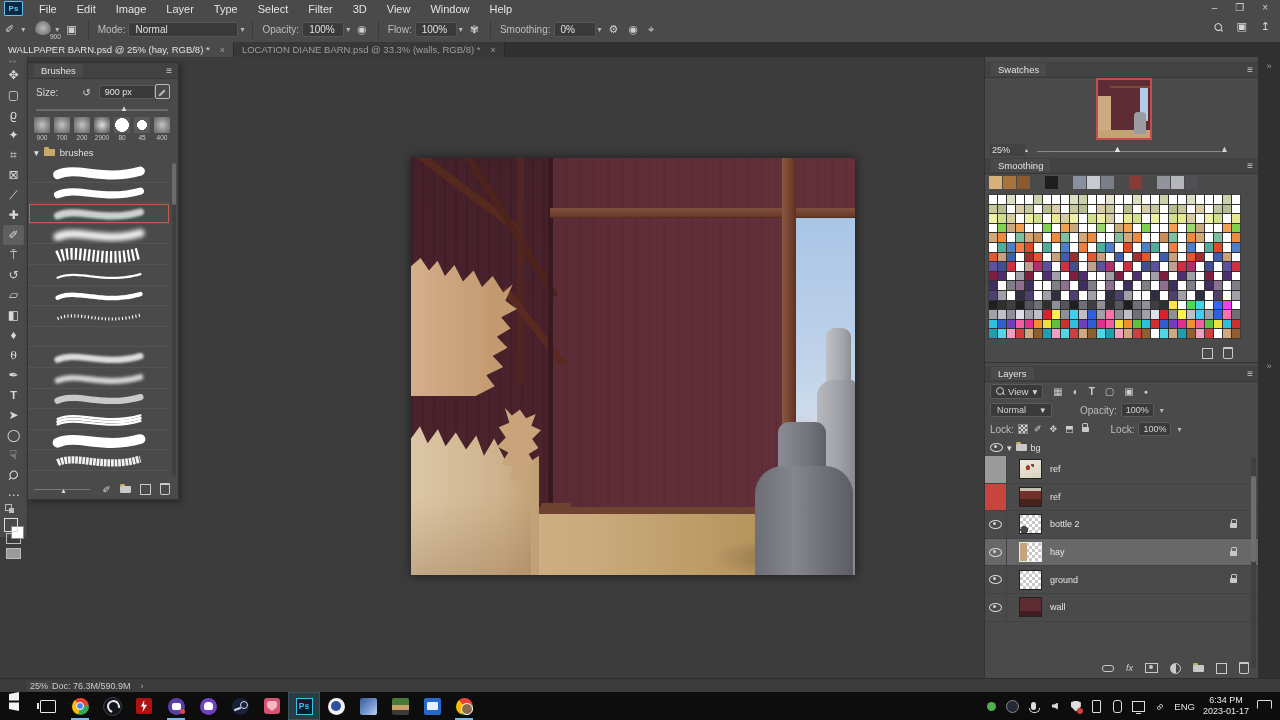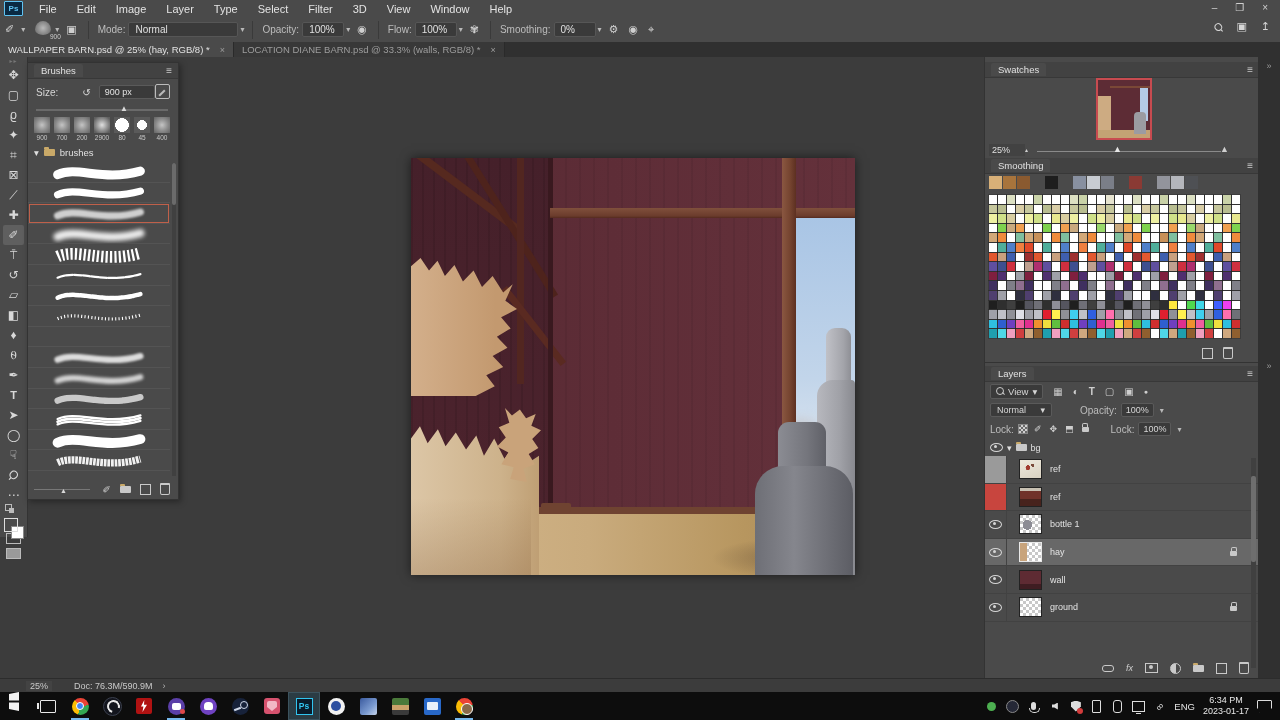--- a/index.html
+++ b/index.html
@@ -211,21 +211,21 @@
   .hayth{background:linear-gradient(90deg,#c8a47c 0 35%,transparent 35%),repeating-conic-gradient(#fff 0 25%,#c8c8c8 0 50%);background-size:auto,6px 6px;}
   .wallth{background:linear-gradient(180deg,#5e2b33 0 70%,#3f1d22 70% 100%);}
   #lscroll{position:absolute;right:3px;top:92px;width:5px;height:210px;background:#404040;}
   #lscrollthumb{position:absolute;right:3px;top:110px;width:5px;height:86px;background:#6e6e6e;border-radius:2px;}
   #lfooter{position:absolute;right:10px;bottom:4px;display:flex;gap:12px;align-items:center;}
   .fxtxt{font-size:9px;font-style:italic;color:#cfcfcf;}
 
   
   #statusbar{left:0;top:678px;width:1280px;height:14px;background:#3c3c3c;border-top:1px solid #2c2c2c;display:flex;align-items:center;font-size:9px;color:#c9c9c9;}
   #statusbar .zoomfield{margin-left:26px;background:#434343;padding:0 4px;}
-  #statusbar .docinfo{margin-left:22px;}
+  #statusbar .docinfo{}
   #statusbar .dchev{margin-left:10px;color:#b5b5b5;}
 
   
   #taskbar{left:0;top:692px;width:1280px;height:28px;background:#0d0d0d;display:flex;align-items:center;}
   .tbslot{width:32px;height:28px;display:flex;align-items:center;justify-content:center;position:relative;}
   .tbslot.act{background:#2b3c44;box-shadow:inset 0 0 0 1px #3c535e;}
   .tbslot.run::after{content:"";position:absolute;left:7px;bottom:0;width:18px;height:2px;background:#76b9ed;}
   .tbic{width:19px;height:19px;position:relative;display:flex;align-items:center;justify-content:center;font-size:9px;}
   .win2{position:absolute;left:9px;top:0;width:10px;height:19px;background:#f2f2f2;clip-path:polygon(0 11%,100% 0,100% 100%,0 89%,0 55%,100% 55%,100% 45%,0 45%);}
   .tv{width:14px;height:11px;border:1px solid #e8e8e8;border-radius:1px;position:relative;}
@@ -1217,55 +1217,55 @@
           <div class="lrow">
             <span class="lwell" style="background: rgb(200, 69, 62);">
               
             </span>
             <span class="lthumb ref2"></span>
             <span class="lname">ref</span>
 
           </div>
 
 
-
           <div class="lrow">
             <span class="lwell">
               <span class="eye"></span>
             </span>
-            <span class="lthumb bottle1"></span>
-            <span class="lname">bottle 1</span>
-
+            <span class="lthumb bottle2"></span>
+            <span class="lname">bottle 2</span>
+            <span class="llockwrap"><span class="i-lock"></span></span>
           </div>
+
 
           <div class="lrow sel">
             <span class="lwell">
               <span class="eye"></span>
             </span>
             <span class="lthumb hayth"></span>
             <span class="lname">hay</span>
             <span class="llockwrap"><span class="i-lock"></span></span>
           </div>
 
           <div class="lrow">
             <span class="lwell">
               <span class="eye"></span>
             </span>
-            <span class="lthumb wallth"></span>
-            <span class="lname">wall</span>
-
+            <span class="lthumb checker"></span>
+            <span class="lname">ground</span>
+            <span class="llockwrap"><span class="i-lock"></span></span>
           </div>
 
           <div class="lrow">
             <span class="lwell">
               <span class="eye"></span>
             </span>
-            <span class="lthumb checker"></span>
-            <span class="lname">ground</span>
-            <span class="llockwrap"><span class="i-lock"></span></span>
+            <span class="lthumb wallth"></span>
+            <span class="lname">wall</span>
+
           </div>
         </div>
       <div id="lscroll"></div>
       <div id="lscrollthumb"></div>
       <div id="lfooter">
         <span class="i-chain"></span>
         <span class="fxtxt">fx</span>
         <span class="i-mask"></span>
         <span class="i-adj"></span>
         <span class="i-folder" style="background:#c9c9c9;"></span>

